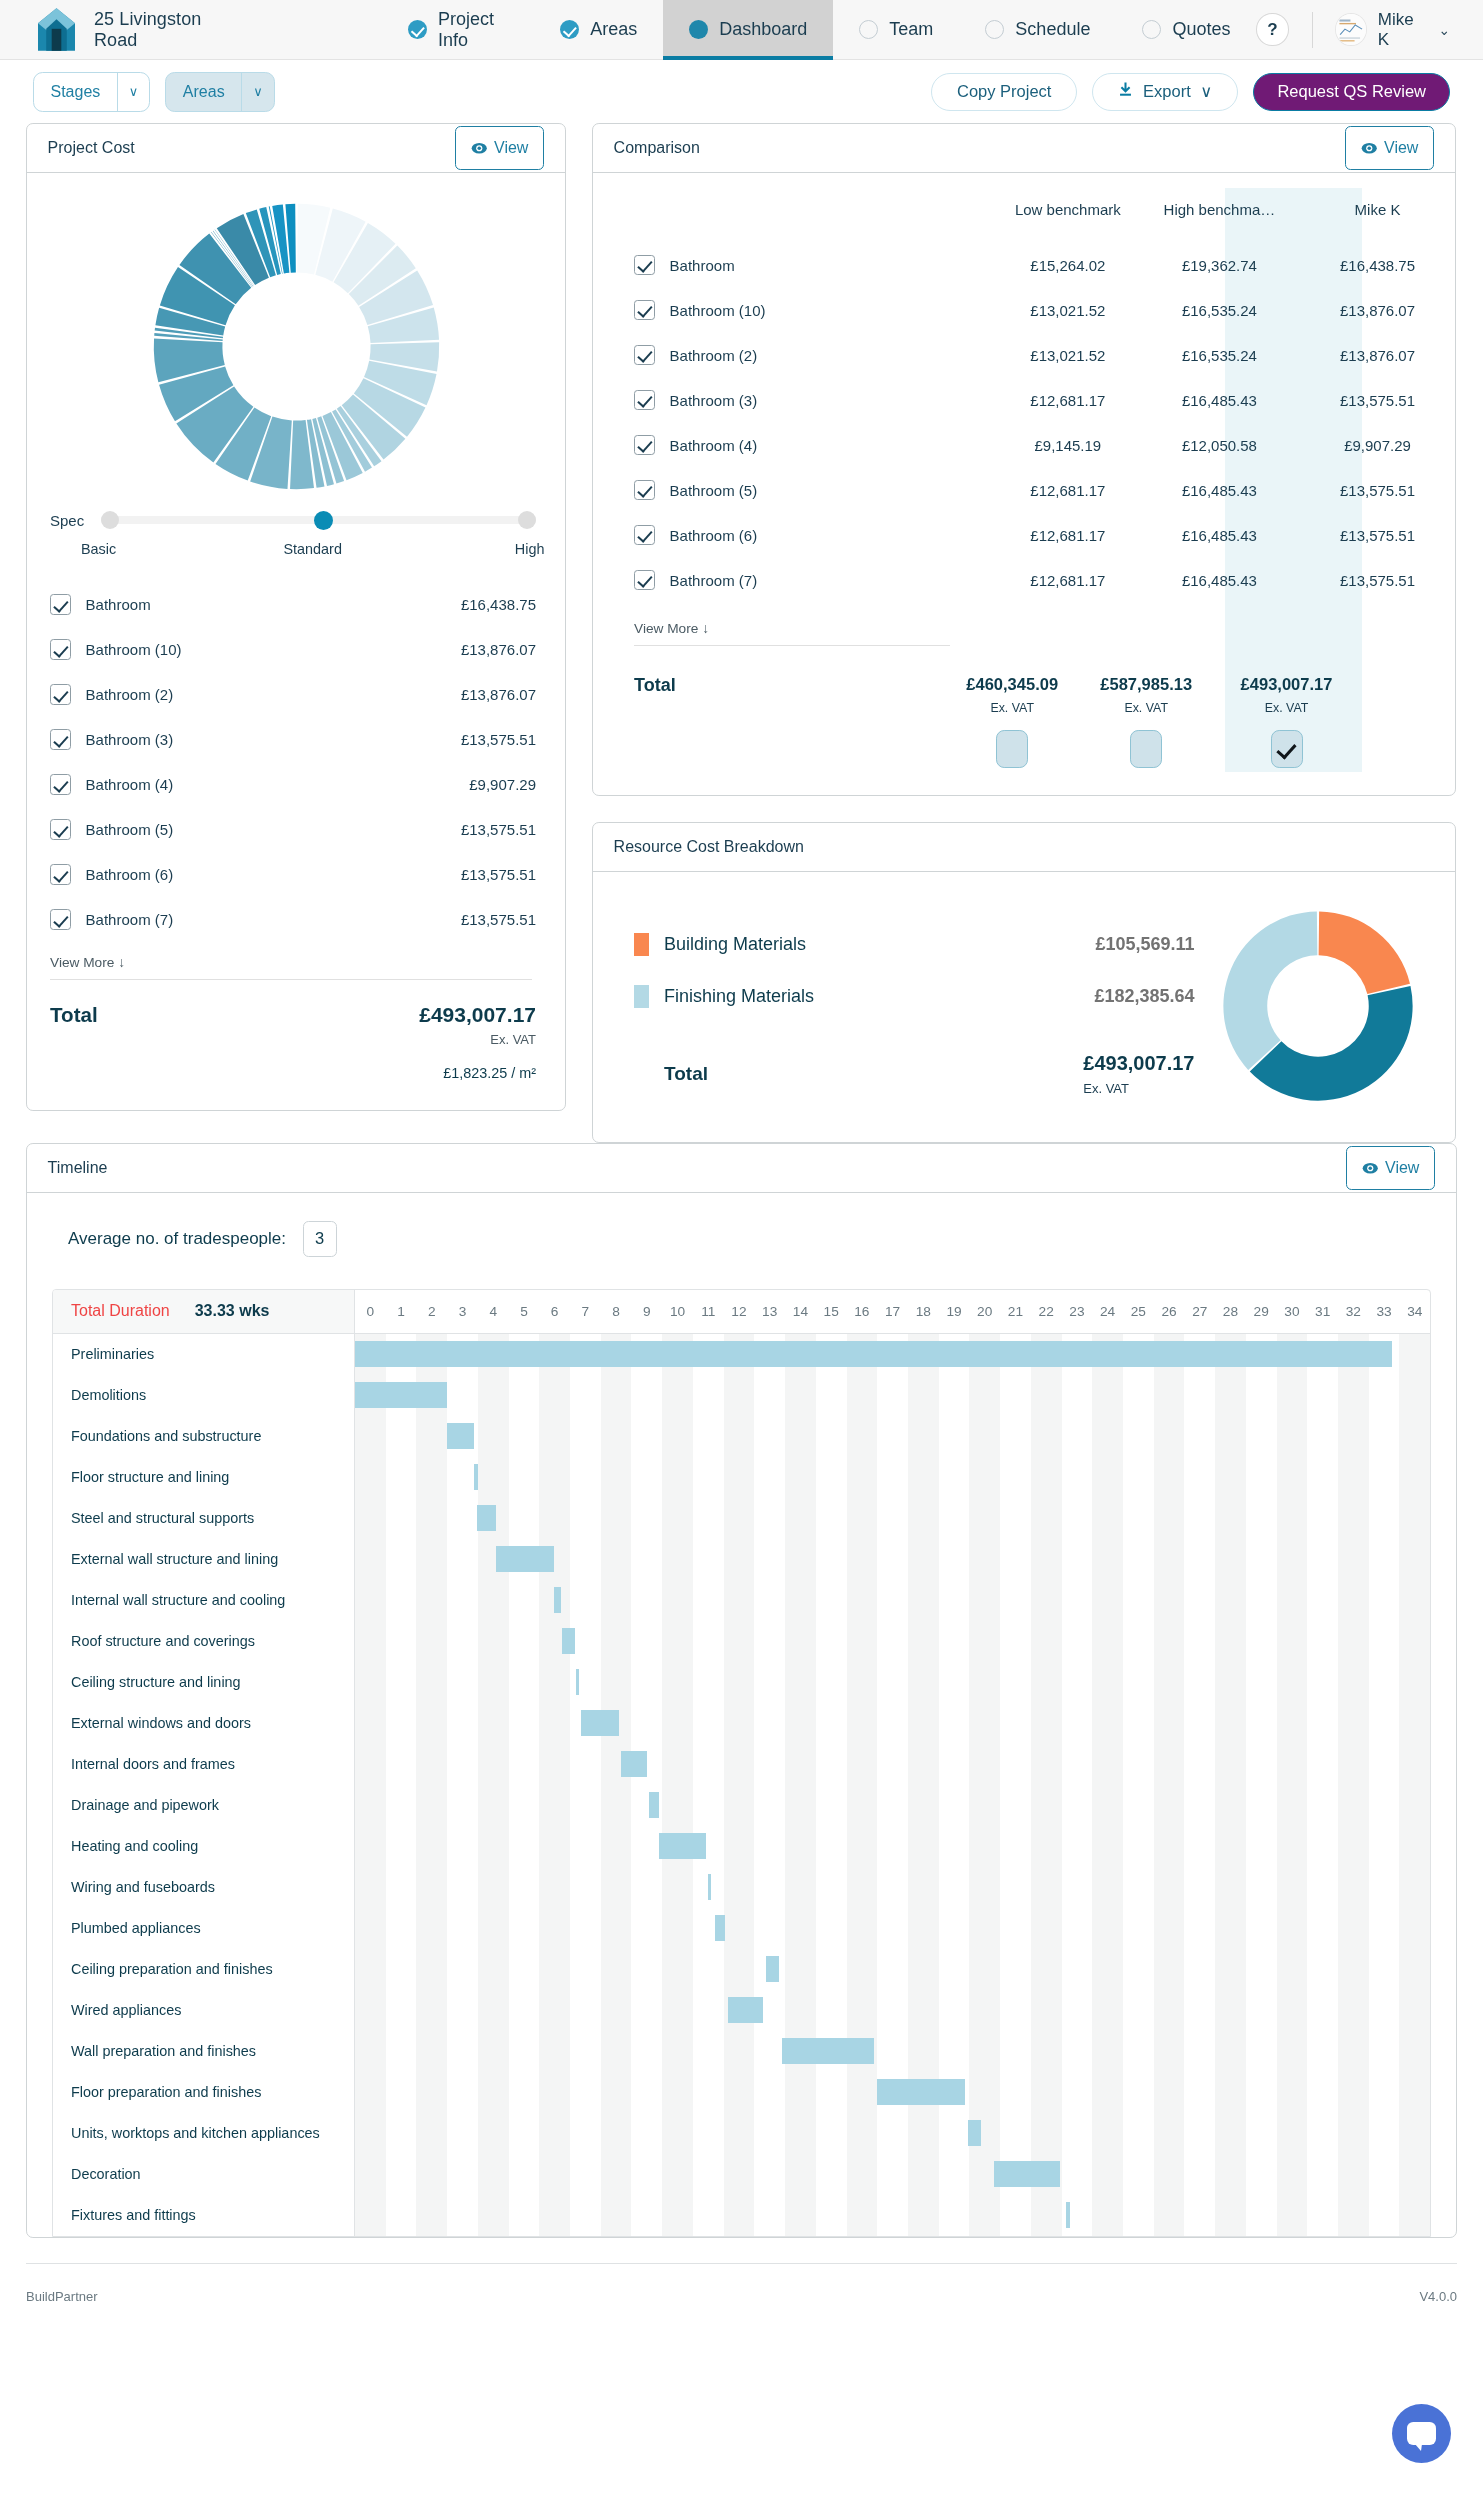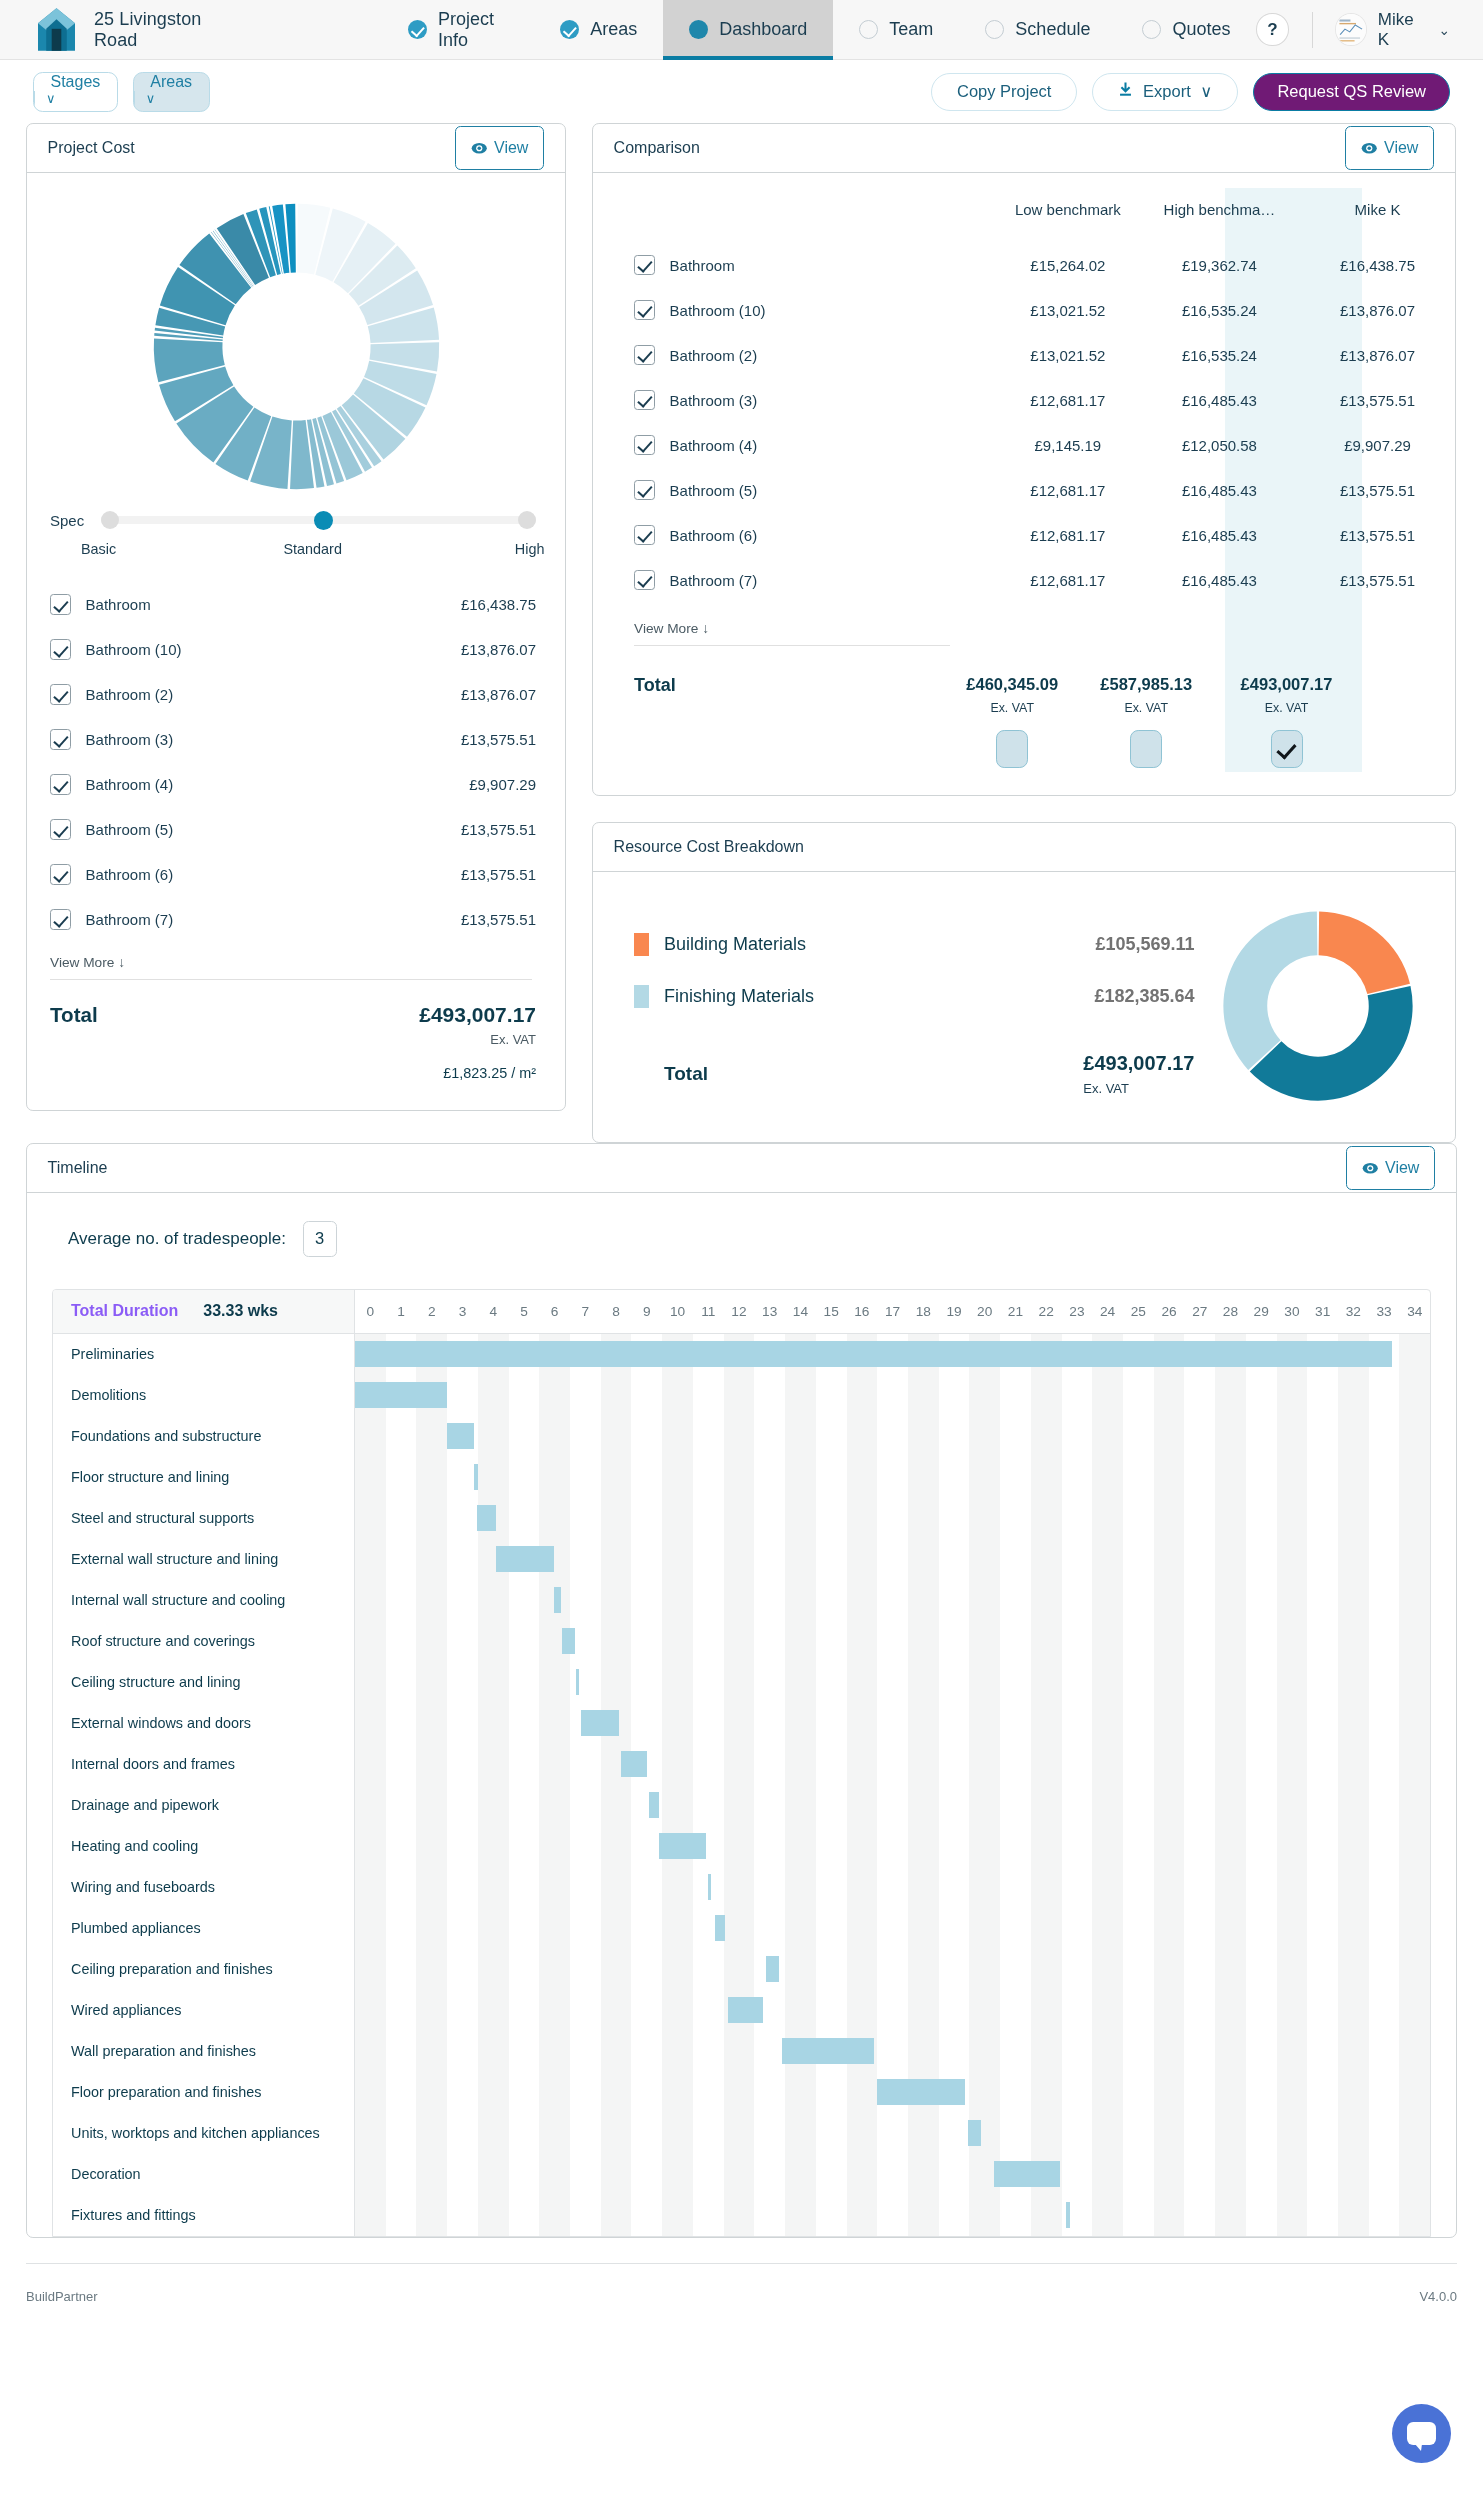--- a/index.html
+++ b/index.html
@@ -53,21 +53,21 @@
     background: #fdfdfd; border: 0.7px solid #e6e6e6; position: relative;
   }
   .avatar svg { position:absolute; left:0; top:0; }
   .user-name { font-size: 17px; color: #1b3d50; }
   .caret { font-size: 13.7px; color:#1b3d50; }
 
   
   .toolbar { height: 63px; display:flex; align-items:center; padding: 0 33px; }
   .dropdown-btn {
     display:flex; align-items:stretch; border: 1.4px solid #b9dbe8; border-radius: 9.6px;
-    height: 40px; background:#fff; margin-right: 15px; cursor:pointer; overflow:hidden;flex-direction:column;
+    height: 40px; background:#fff; margin-right: 15px; cursor:pointer; overflow:hidden;
   }
   .dropdown-btn.filled { background: #d6e6ed; }
   .dropdown-btn .dlabel { display:flex; align-items:center; padding: 0 16.5px; font-size: 16px; color:#1f7fa3; }
   .dropdown-btn .dcaret { display:flex; align-items:center; padding: 0 11px; font-size:13px; color:#1f7fa3; border-left:0.7px solid #b9dbe8; }
   .tb-right { margin-left:auto; display:flex; align-items:center; gap: 15px; }
   .pill {
     border: 1.4px solid #cfe6ef; border-radius: 686px; background: #fff; height: 38px;
     display: flex; align-items: center; padding: 0 25px; font-size: 16.5px; color:#1b5f7c; cursor:pointer; gap: 9.6px;
   }
   .pill.primary { background: #701a75; border-color:#0a7ca3; color:#fff; font-weight: normal; padding: 0 23px; }
@@ -185,21 +185,21 @@
   }
   .gantt {
     margin: 32px 25px 0 25px; border: 0.7px solid #e0e3e5; border-top-left-radius: 4.1px; border-top-right-radius:4.1px;
     overflow: hidden;
   }
   .gantt-head { display:flex; height: 44px; border-bottom: 0.7px solid #e0e3e5; }
   .gantt-head-left {
     width: 302px; background:#f7f8f8; display:flex; align-items:center; gap: 25px; padding-left: 18px;
     border-right: 0.7px solid #e0e3e5; flex:none;
   }
-  .gh-dur { font-size: 16px; color:#8b5cf6; font-weight:bold; }
+  .gh-dur { font-size: 16px; color:#ef4444; font-weight:normal; }
   .gh-val { font-size: 16px; color:#0d3b4c; font-weight:bold; }
   .gantt-head-right { flex:1; display:flex; position:relative; }
   .gantt-tick { flex:1; text-align:center; font-size: 13.7px; color:#6b7a82; line-height: 44px; }
   .gantt-rows { position:relative; }
   .gantt-row { display:flex; height: 41px; position:relative; }
   .grow-left { width:302px; flex:none; display:flex; align-items:center; padding-left: 18px; border-right:0.7px solid #e0e3e5; background:#fff; }
   .grow-label { font-size: 14.4px; color:#0d3b4c; }
   .grow-right { flex:1; position:relative; }
   .stripes { position:absolute; inset:0; display:flex; }
   .stripe { flex:1; }

